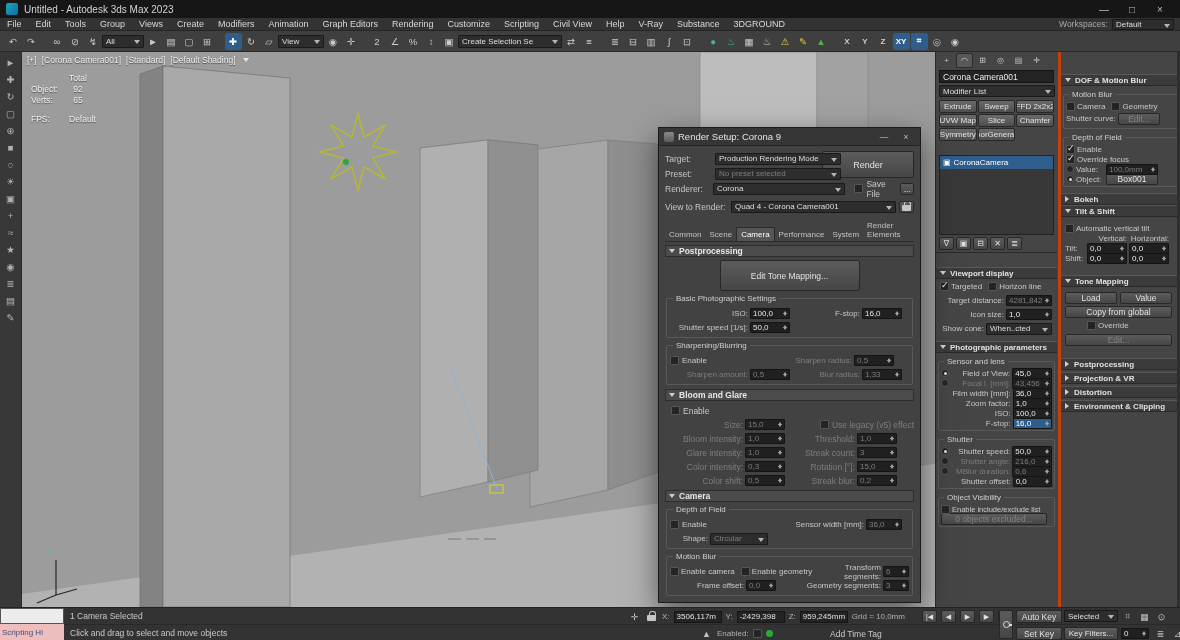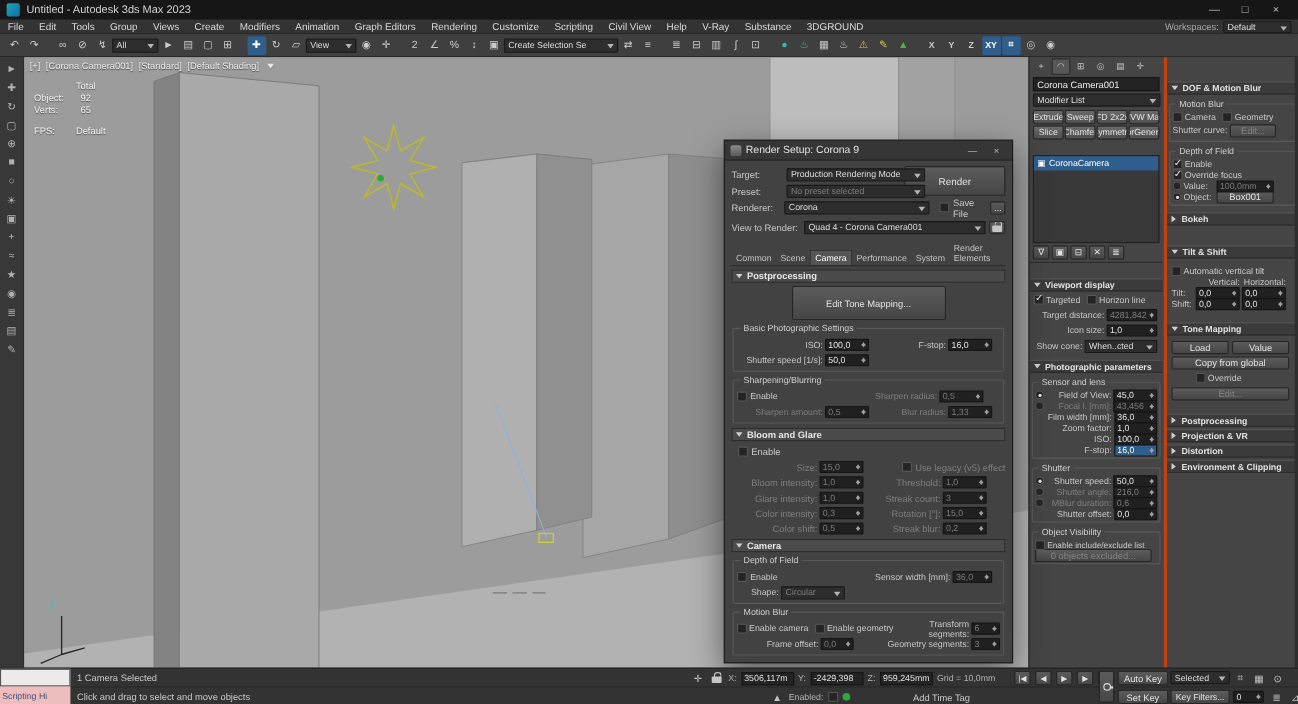--- a/index.html
+++ b/index.html
@@ -93,21 +93,21 @@
   
   .panel{position:absolute;top:52px;width:122px;height:555px;background:#454545;font-size:8px;color:#c9c9c9;overflow:hidden}
   #cp1{left:935px;border-left:1px solid #2a2a2a}
   #cp2{left:1058px;border-left:3px solid #c2410c}
   .cpscroll{position:absolute;left:1177px;top:52px;width:3px;height:555px;background:#2e2e2e}
   .cptabs{display:flex;height:16px;align-items:center;padding:0 2px;gap:1px}
   .cpt{width:17px;height:15px;display:flex;align-items:center;justify-content:center;color:#c6c6c6;border-radius:2px}
   .cpt.active{background:#585858;border:1px solid #2b2b2b}
   .namefield{margin:2px 3px;height:13px;background:#232323;border:1px solid #151515;color:#eaeaea;
              display:flex;align-items:center;padding:0 3px;font-size:8.5px}
-  .modgrid{display:grid;grid-template-columns:1fr 1fr 1fr 1fr;gap:1px;margin:3px 3px 0}
+  .modgrid{display:grid;grid-template-columns:1fr 1fr 1fr;gap:1px;margin:3px 3px 0}
   .modbtn{height:13px;background:linear-gradient(#6a6a6a,#4e4e4e);font-size:8px;padding:0 2px}
   .stack{margin:14px 3px 0;height:80px;background:#383838;border:1px solid #212121}
   .stackrow{height:13px;background:var(--accent);color:#fff;display:flex;align-items:center;gap:3px;padding:0 3px}
   .stacktools{display:flex;gap:2px;padding:2px 3px;border-bottom:1px solid #2b2b2b}
   .sti{width:15px;height:13px;font-size:8px}
   .phead{display:flex;align-items:center;height:12px;background:#3b3b3b;border-top:1px solid #575757;
          border-bottom:1px solid #2a2a2a;padding:0 4px;font-weight:bold;color:#e0e0e0}
   .panel .grp{position:relative;border:1px solid #5a5a5a;border-radius:2px;margin:8px 2px 4px;padding:6px 2px 2px;font-size:8px}
   .panel .glab{position:absolute;top:-5px;left:5px;background:#454545;padding:0 3px;font-size:8px;color:#cfcfcf}
   
@@ -546,21 +546,21 @@
       <div class="pr10">
           <span class="rb on"></span>
           <span class="lbl ml2" style="width:30px">Object:</span>
           <span class="btn" style="width:52px">Box001</span>
         </div>
     </div>
     <div class="phead" style="margin-top:6px">
       <span class="tri col"></span>
       <span>Bokeh</span>
     </div>
-    <div class="phead" style="margin-top:18px">
+    <div class="phead" style="margin-top:0">
       <span class="tri"></span>
       <span>Tilt &amp; Shift</span>
     </div>
     <div class="pr10 px3" style="margin-top:6px">
       <span class="cb"></span>
       <span class="ml2">Automatic vertical tilt</span>
     </div>
     <div class="pr10 px3">
       <span style="width:22px"></span>
       <span class="lbl ra" style="width:40px">Vertical:</span>

